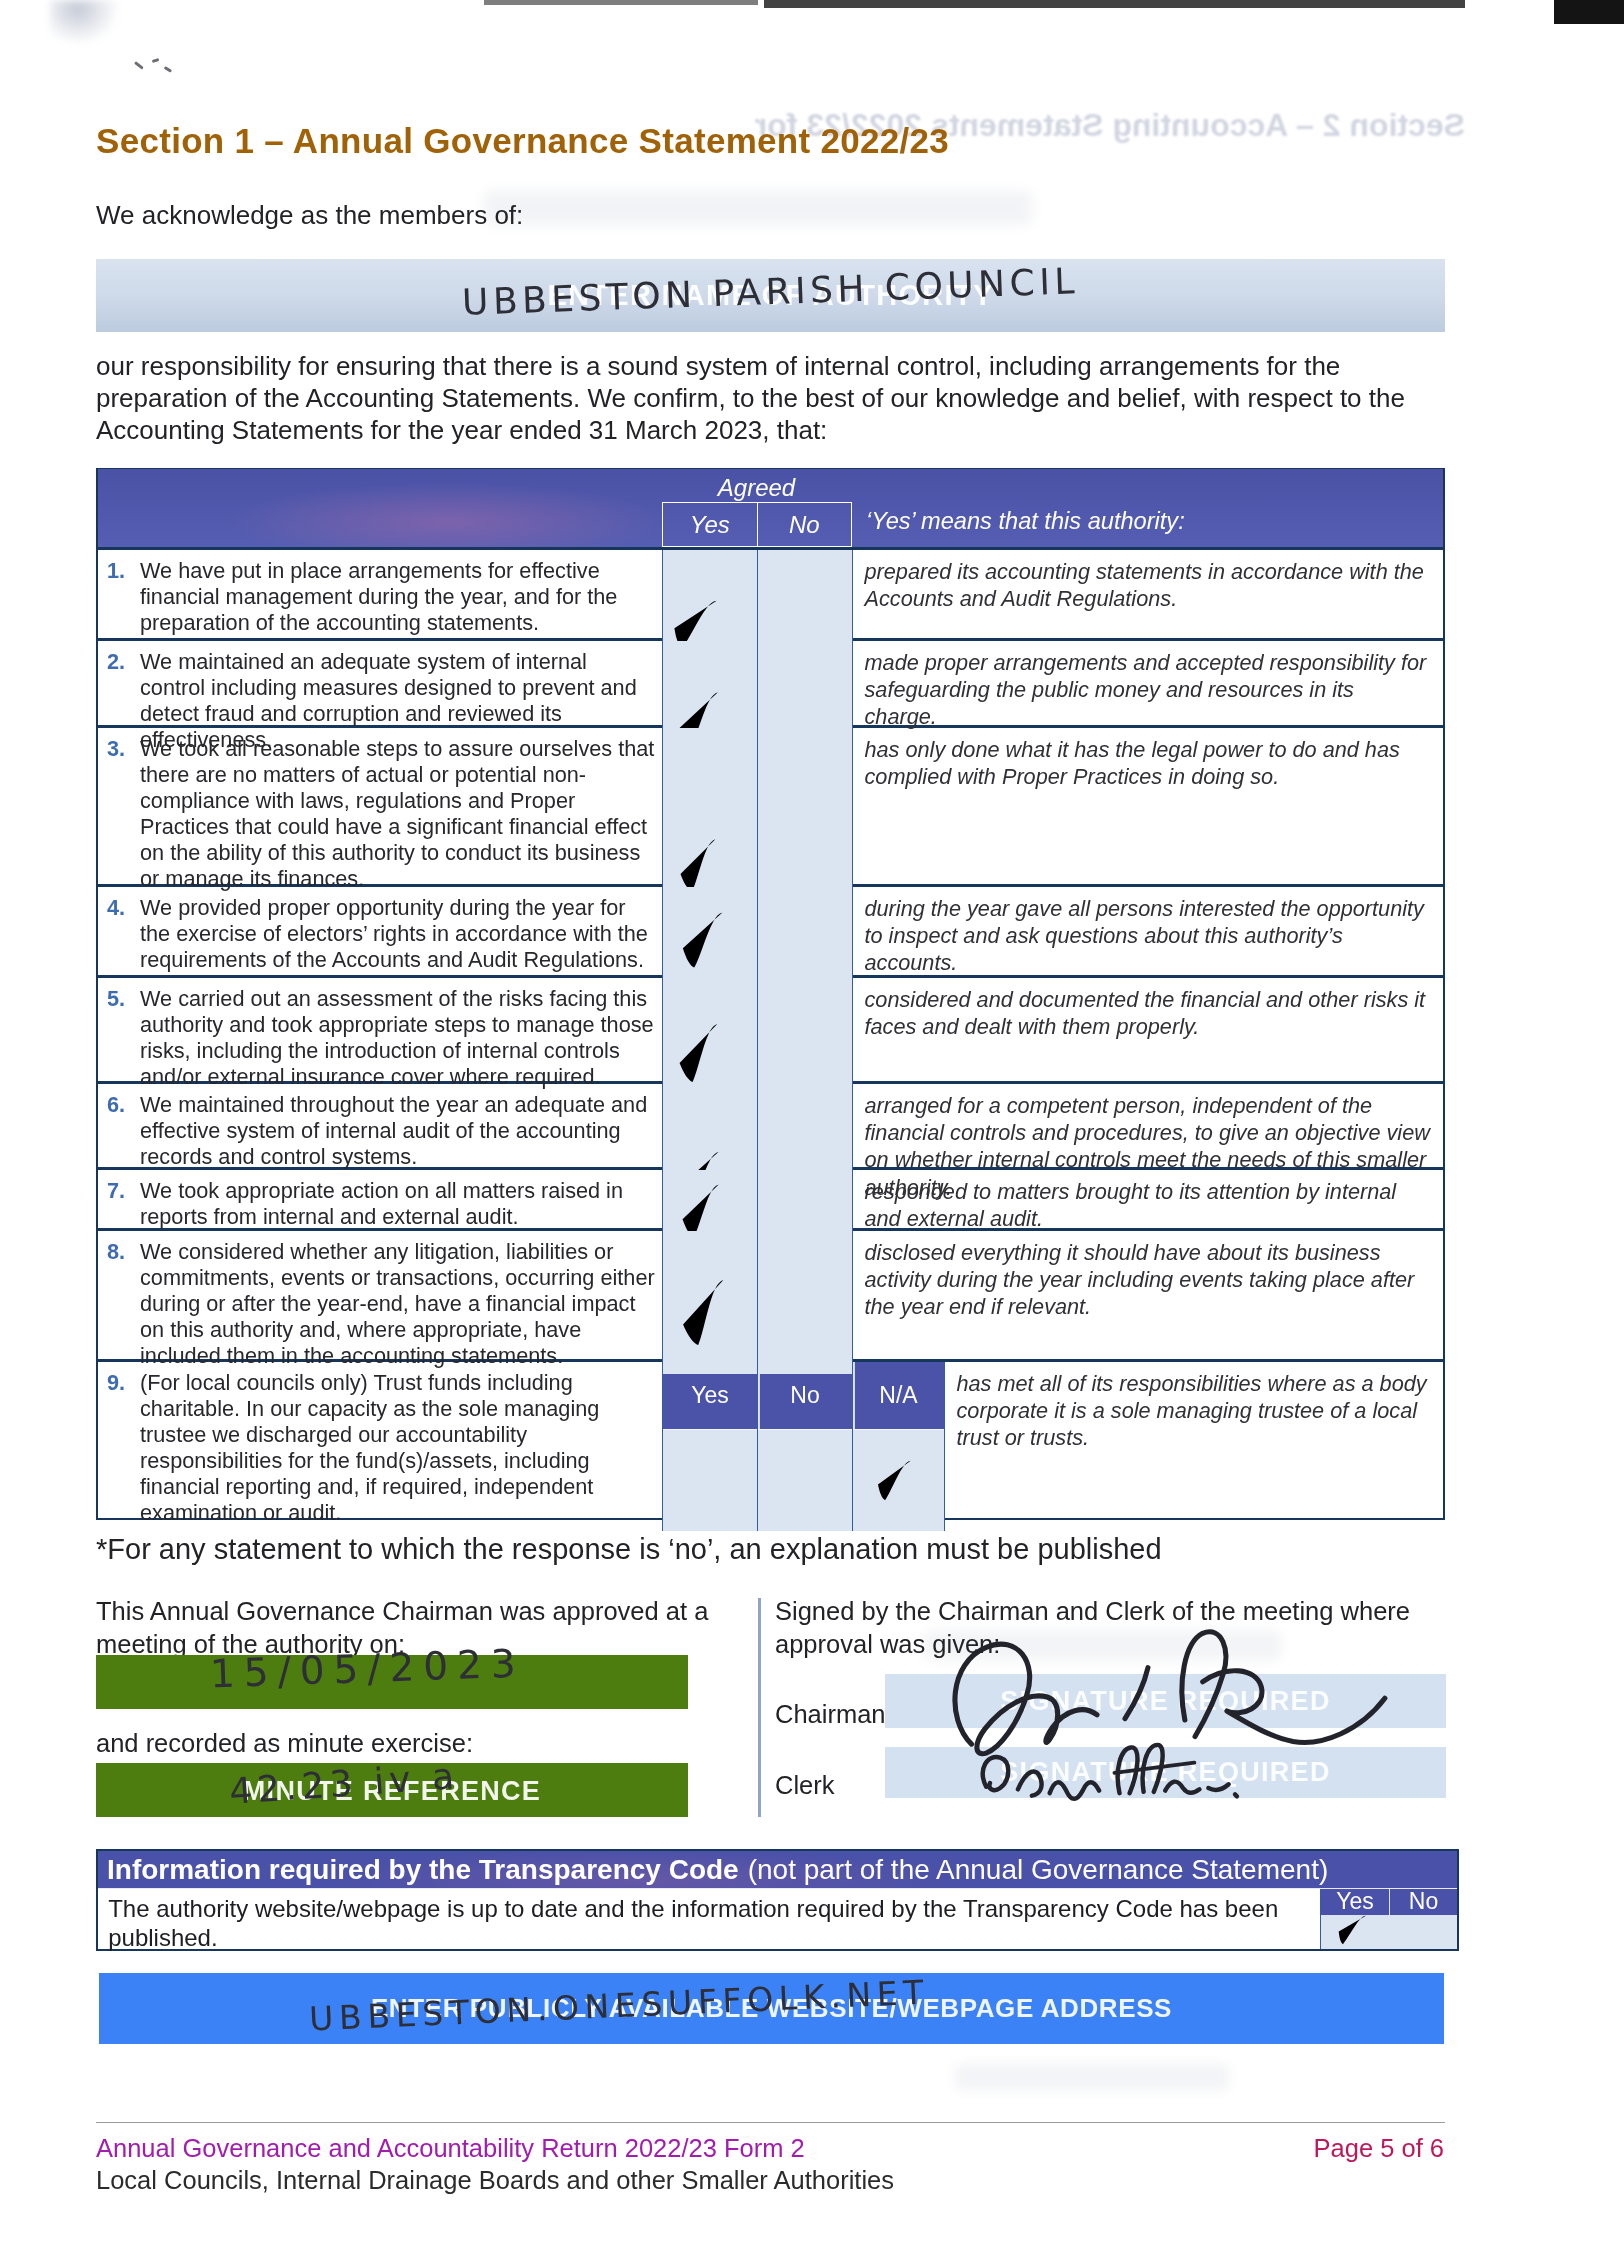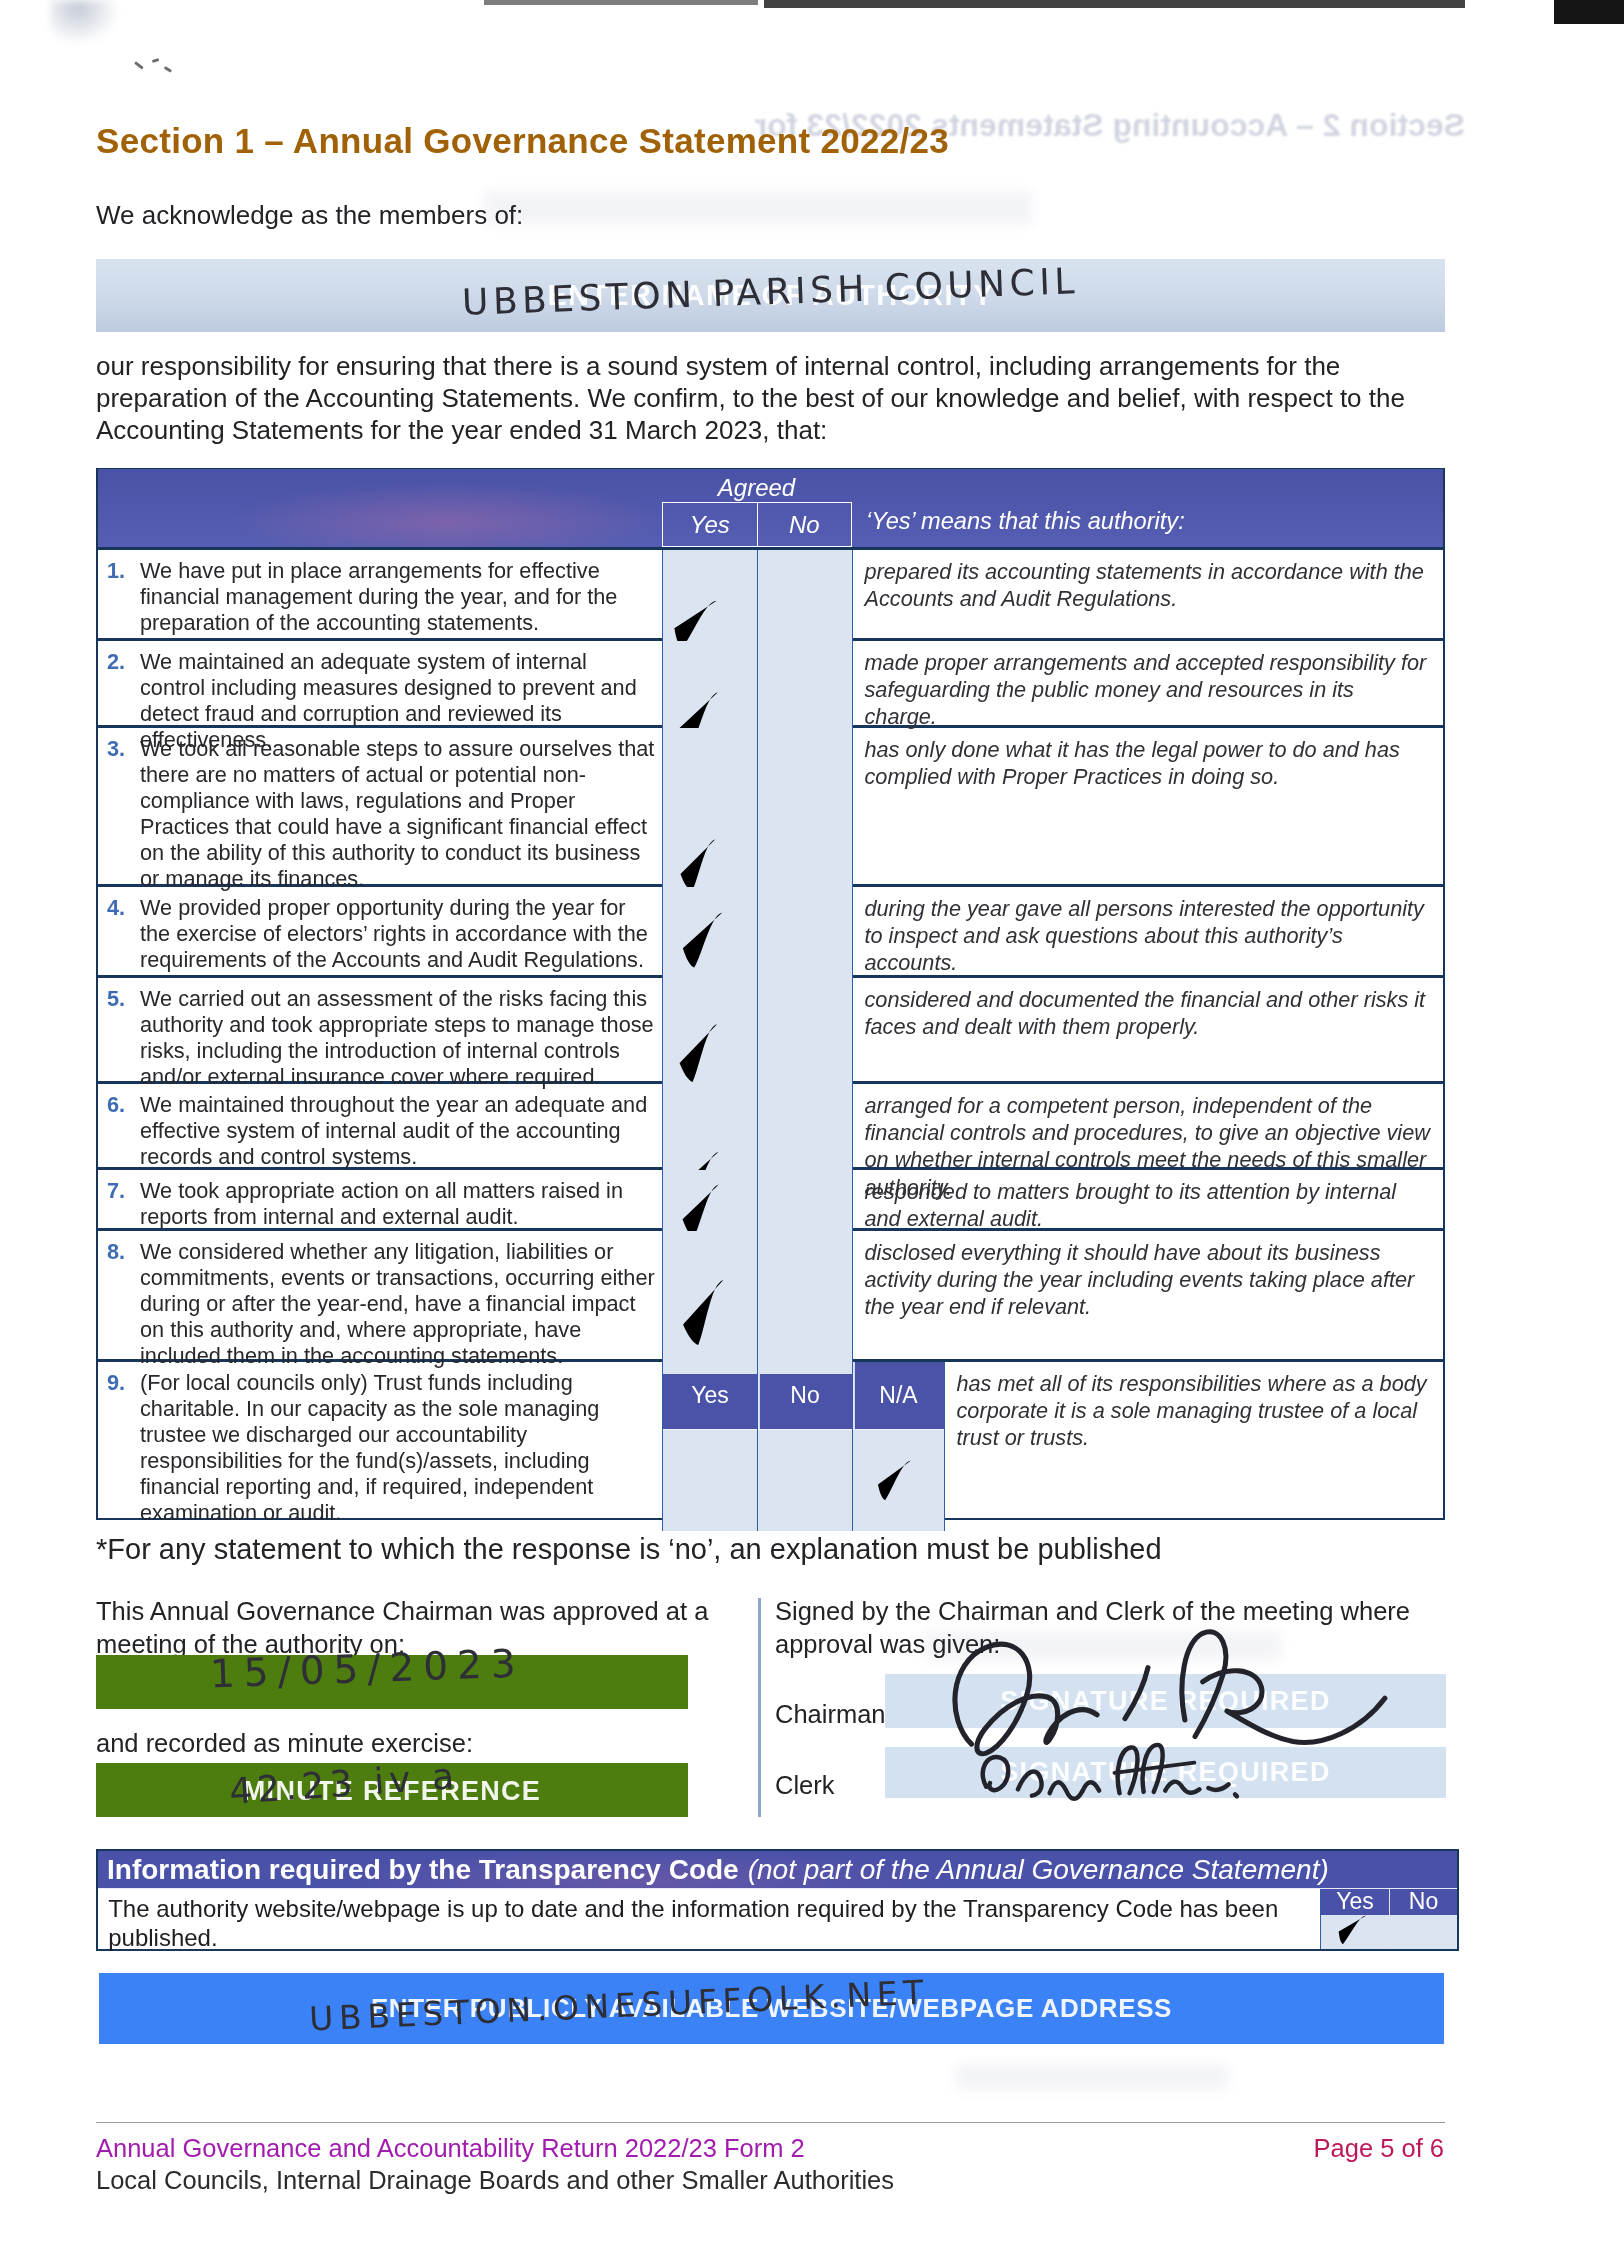--- a/index.html
+++ b/index.html
@@ -68,21 +68,21 @@
 
   .date-hand { position:absolute; left:210px; top:1646px; font-size:39px; letter-spacing:9px; transform:rotate(-2deg); }
   .minute-hand { position:absolute; left:229px; top:1763px; font-size:36px; letter-spacing:5.1px; transform:rotate(-4deg); }
 
   
   .transparency { position:absolute; left:96px; top:1849px; width:1363px; border:2.5px solid #16365c;
     background:#4a51a8;
     background-image:radial-gradient(ellipse 446px 45px at 40% 30%, rgba(150,100,165,.35), transparent 70%); }
   .t-head { height:37px; display:flex; align-items:center; padding-left:9px; color:#fff; white-space:nowrap; }
   .t-head .b { font-weight:bold; font-size:28px; }
-  .t-head .i { font-style:italic; font-size:28px; margin-left:9px; }
+  .t-head .i { font-size:28px; margin-left:9px; }
   .t-body { display:flex; height:61px; border-top:1.9px solid #e8ebf5; }
   .t-stmt { flex:1; background:#fff; padding:5.1px 10.2px; font-size:24px; line-height:1.22; border-right:1.9px solid #2f5cab; }
   .t-cell { width:68px; display:flex; flex-direction:column; }
   .t-cell + .t-cell { border-left:1.9px solid #dfe3f2; }
   .t-cell .hd { height:25.5px; display:flex; align-items:center; justify-content:center; color:#fff; font-size:23px; }
   .t-cell .bd { flex:1; background:#dbe4f1; position:relative; }
 
   .web-box { position:absolute; left:99px; top:1973px; width:1345px; height:71px; background:#3b82f6; }
   .web-box .wm { position:absolute; left:0; right:0; top:20.4px; text-align:center; font-size:26px; letter-spacing:0.6px; }
   .web-hand { position:absolute; left:210px; top:12.7px; font-size:33px; letter-spacing:5.7px; transform:rotate(-2.5deg); }

